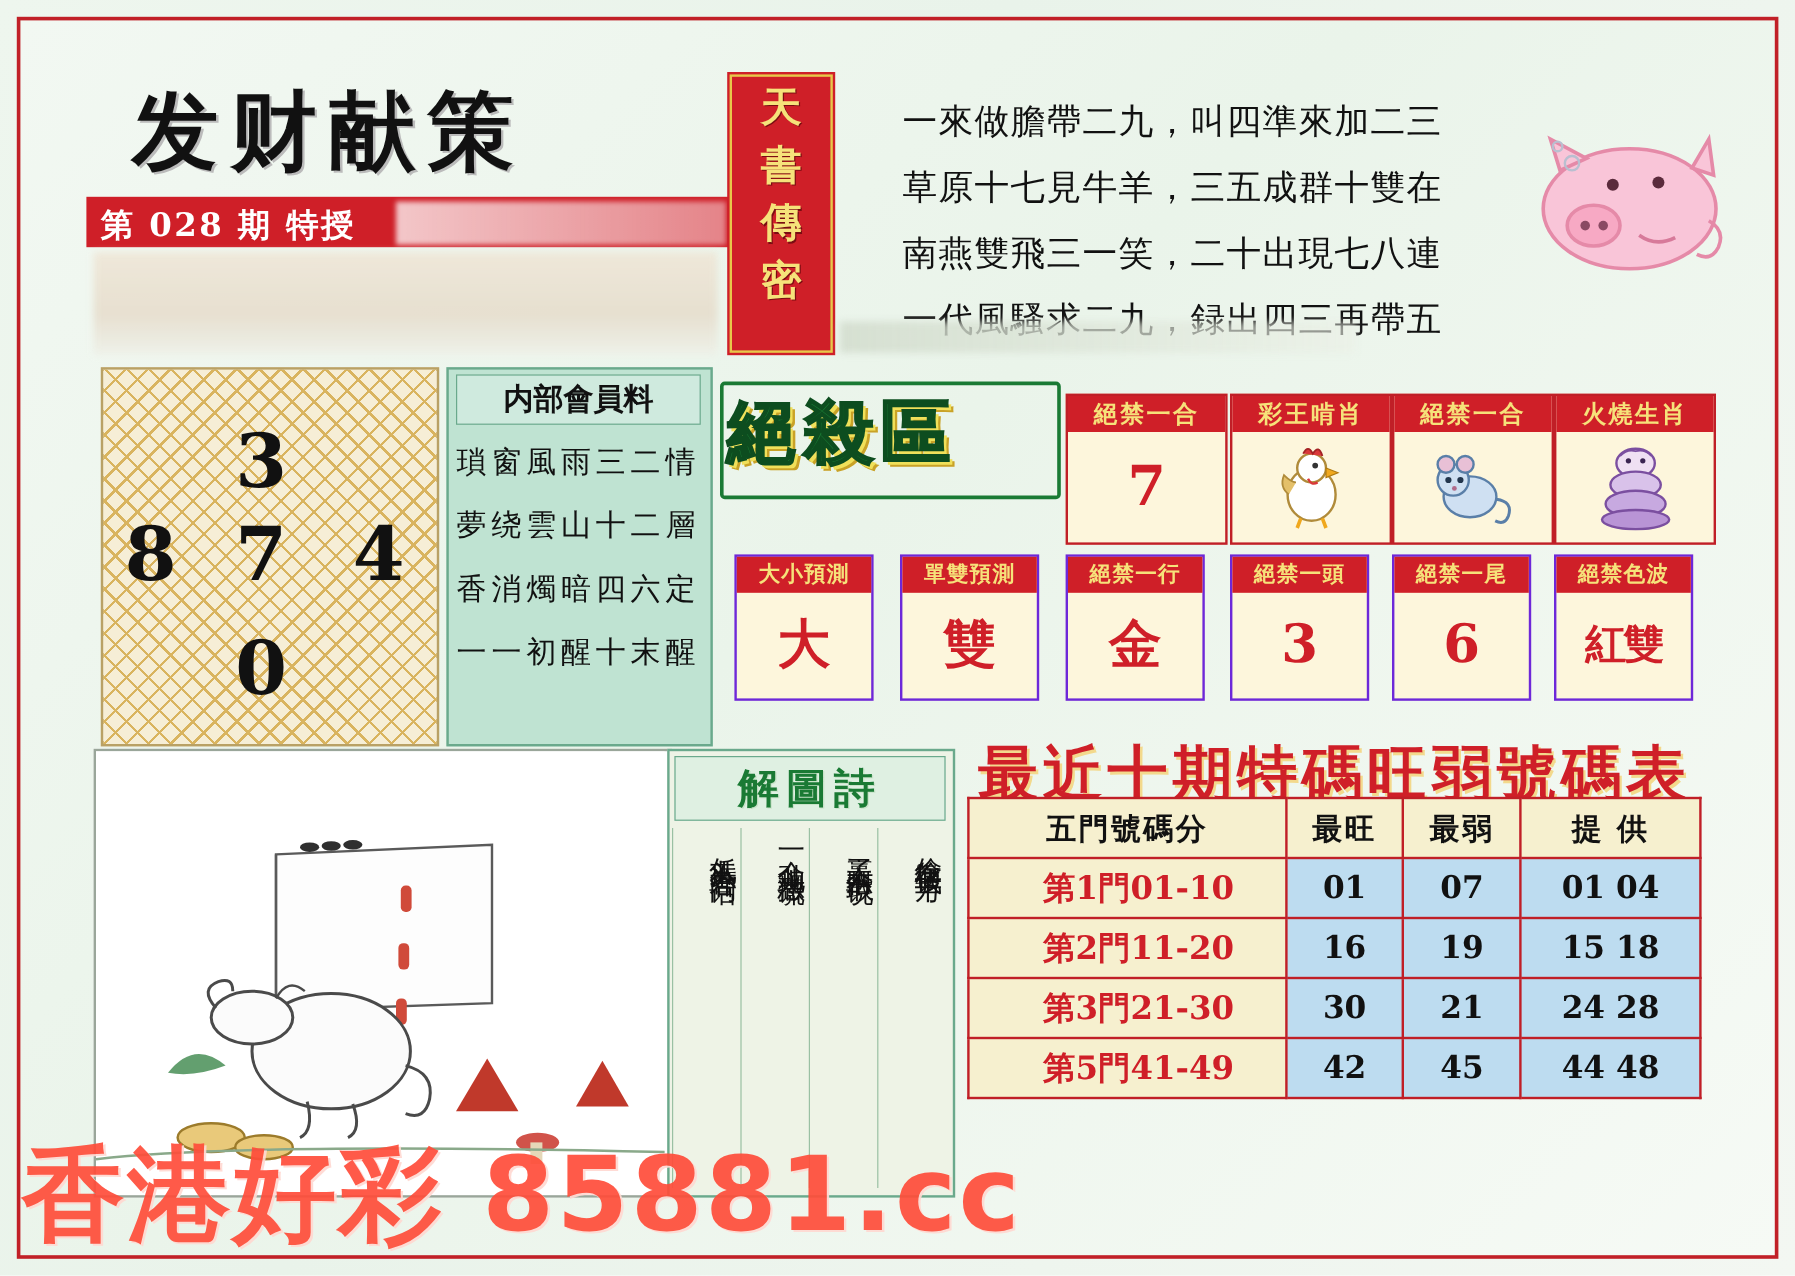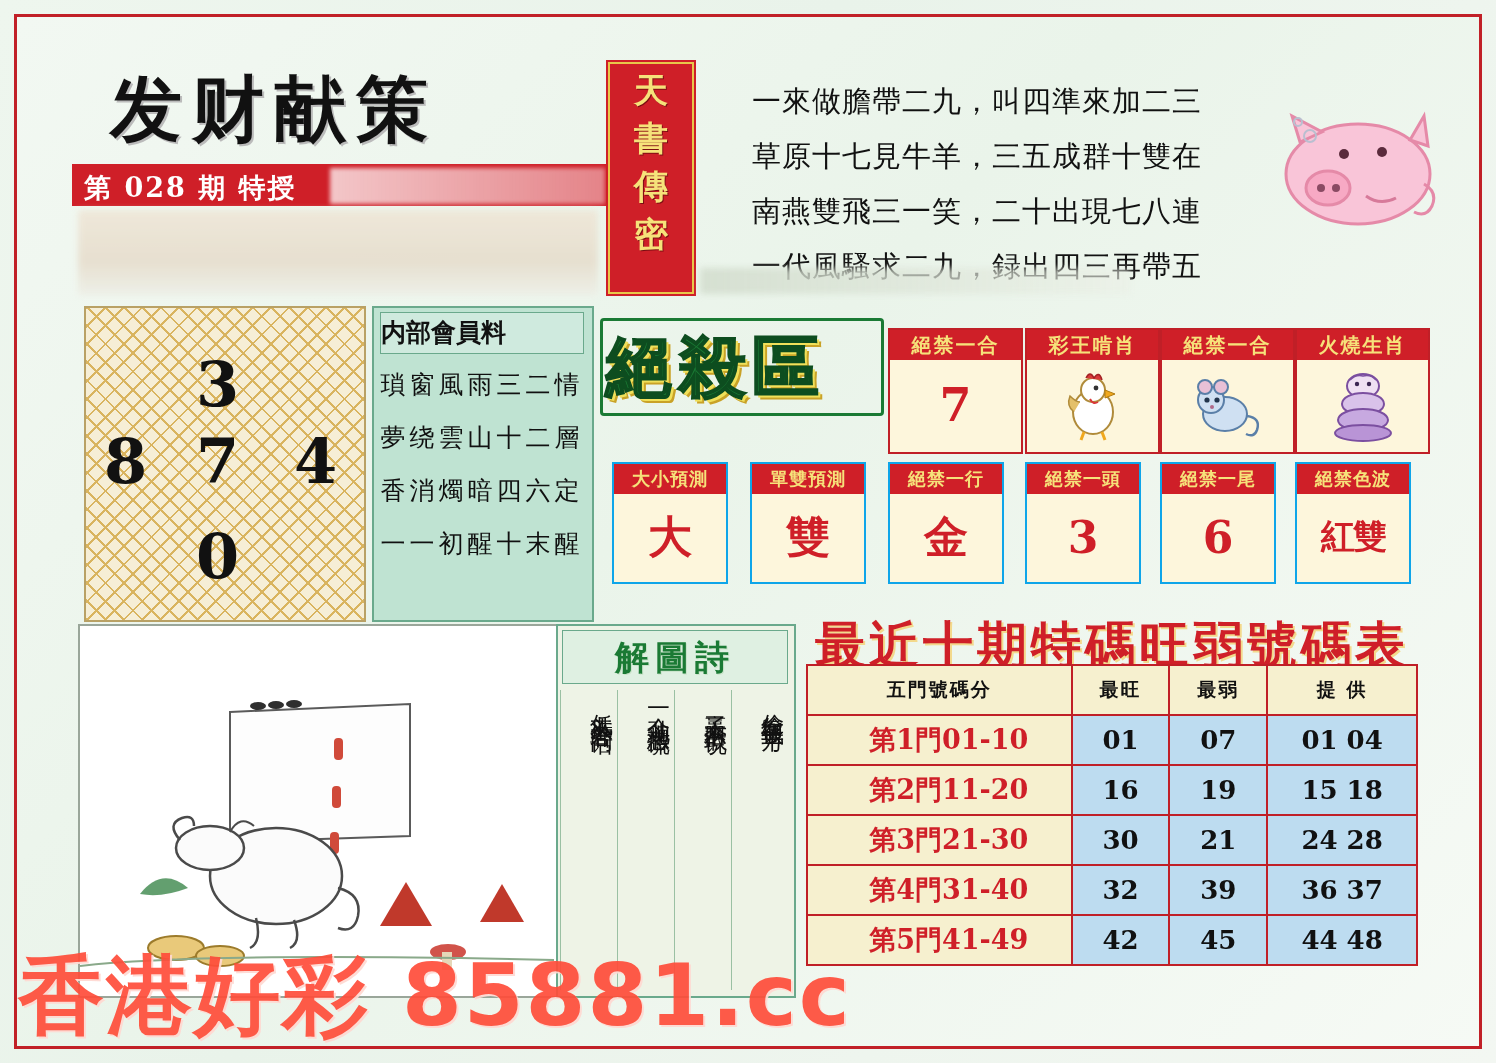--- a/index.html
+++ b/index.html
@@ -90,34 +90,34 @@
   .ng5{left:196px;top:520px;}
 
   
   .member{
     position:absolute;left:372px;top:306px;width:218px;height:312px;
     background:#bfe3d2;border:2px solid #6aa98c;
   }
   .member-title{
     position:absolute;left:380px;top:312px;width:202px;height:40px;
     background:#cfeade;border:1px solid #6aa98c;
-    text-align:left;line-height:40px;font-size:25px;font-weight:bold;
+    text-align:center;line-height:40px;font-size:25px;font-weight:bold;
     font-family:"DejaVu Serif","Liberation Serif",serif;color:#111;
   }
   .member-lines{position:absolute;left:378px;top:358px;width:208px;}
   .member-lines div{
     font-family:"DejaVu Serif","Liberation Serif",serif;
     font-size:25px;color:#111;text-align:center;line-height:53px;letter-spacing:4px;
   }
 
   
   .jsq{
     position:absolute;left:606px;top:322px;
     font-family:"DejaVu Serif","Liberation Serif",serif;
-    font-size:67px;font-weight:bold;letter-spacing:6px;
+    font-size:58px;font-weight:bold;letter-spacing:6px;
     color:#1a7a34;
     -webkit-text-stroke:2px #0d4d1f;
     text-shadow:3px 3px 0 #f0e05a, 5px 5px 0 #c9a227;
   }
   .jsq-box{
     position:absolute;left:600px;top:318px;width:278px;height:92px;
     border:3px solid #1a7a34;border-radius:4px;
   }
 
   
@@ -128,21 +128,21 @@
     font-size:20px;text-align:center;line-height:30px;letter-spacing:2px;
   }
   .card .bd{height:90px;display:flex;align-items:center;justify-content:center;}
   .card .bignum{font-family:"DejaVu Serif","Liberation Serif",serif;font-size:46px;font-weight:bold;color:#cf1f28;}
   .c1{left:888px;top:328px;}
   .c2{left:1025px;top:328px;}
   .c3{left:1160px;top:328px;}
   .c4{left:1295px;top:328px;}
 
   
-  .card2{position:absolute;width:112px;height:118px;border:2px solid #0ea5e9;background:#fdf6dc;}
+  .card2{position:absolute;width:112px;height:118px;border:2px solid #6d28d9;background:#fdf6dc;}
   .card2 .hd{
     height:30px;background:#cf1f28;color:#f6e27a;font-weight:bold;
     font-family:"DejaVu Serif","Liberation Serif",serif;
     font-size:18px;text-align:center;line-height:30px;letter-spacing:1px;
   }
   .card2 .bd{
     height:86px;display:flex;align-items:center;justify-content:center;
     font-family:"DejaVu Serif","Liberation Serif",serif;
     font-size:44px;font-weight:bold;color:#cf1f28;
   }
@@ -183,21 +183,21 @@
   .tbl-title{
     position:absolute;left:812px;top:612px;width:600px;text-align:center;
     font-family:"DejaVu Serif","Liberation Serif",serif;font-size:50px;font-weight:bold;
     color:#cf1f28;letter-spacing:4px;text-shadow:2px 2px 0 #f3d98c;
   }
   table.lot{
     position:absolute;left:806px;top:664px;width:612px;border-collapse:collapse;
     font-family:"DejaVu Serif","Liberation Serif",serif;
   }
   table.lot th,table.lot td{border:2px solid #c01f27;text-align:center;height:46px;}
-  table.lot th{background:#f6f0cf;font-size:19px;color:#111;font-weight:bold;letter-spacing:2px;}
+  table.lot th{background:#f6f0cf;font-size:25px;color:#111;font-weight:bold;letter-spacing:2px;}
   table.lot td.lbl{background:#f6f0cf;color:#cf1f28;font-size:27px;font-weight:bold;padding-left:20px;}
   table.lot td.val{background:#bddcf0;color:#111;font-size:26px;font-weight:bold;}
   table.lot td.val2{background:#bddcf0;color:#111;font-size:26px;font-weight:bold;}
 
   
   .wm{
     position:absolute;left:18px;top:938px;width:960px;height:110px;
     font-family:"DejaVu Sans","Liberation Sans",sans-serif;
     font-size:86px;font-weight:bold;color:#ff4d3a;
     text-shadow:2px 2px 0 #ffd9d2;letter-spacing:2px;white-space:nowrap;
@@ -404,26 +404,20 @@
         <td class="val">19</td>
         <td class="val2">15 18</td>
       </tr>
       <tr>
         <td class="lbl">第3門21-30</td>
         <td class="val">30</td>
         <td class="val">21</td>
         <td class="val2">24 28</td>
       </tr>
       <tr>
-        <td class="lbl">第4門31-40</td>
-        <td class="val">32</td>
-        <td class="val">39</td>
-        <td class="val2">36 37</td>
-      </tr>
-      <tr>
         <td class="lbl">第5門41-49</td>
         <td class="val">42</td>
         <td class="val">45</td>
         <td class="val2">44 48</td>
       </tr>
     </tbody>
   </table>
 
   <div class="wm">香港好彩 85881.cc</div>
 </div>

